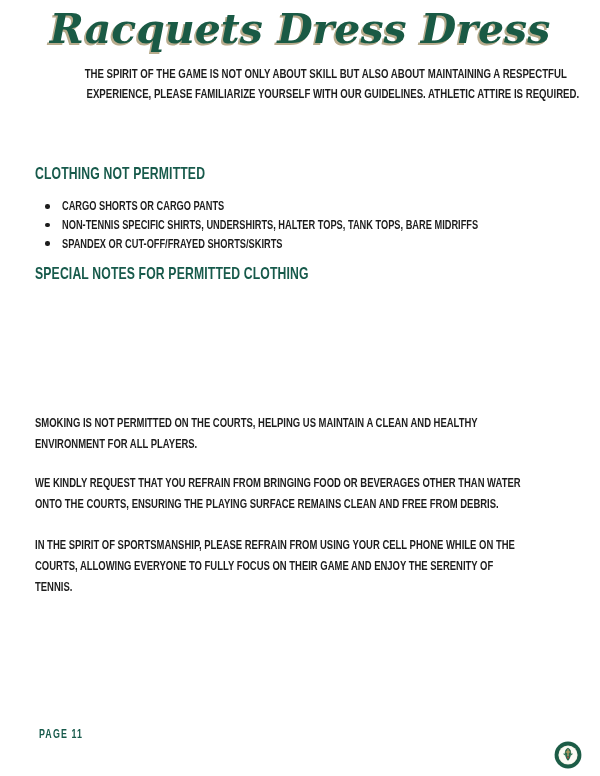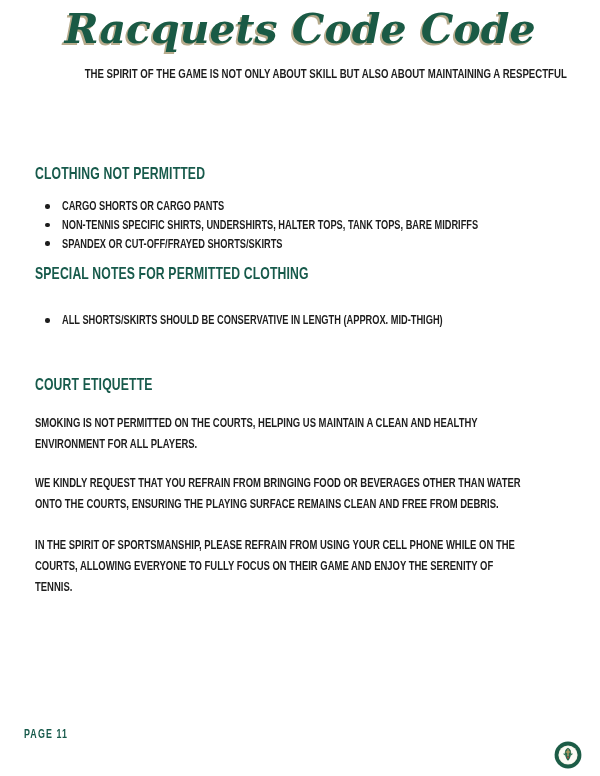--- a/index.html
+++ b/index.html
@@ -60,35 +60,36 @@
     background:var(--bodyText);margin-right:12px;flex:0 0 auto;
   }
   
   .para{position:absolute;left:35px;}
   .p1pos{top:412px;}
   .p2pos{top:472px;}
   .p3pos{top:534px;}
   .para .line{line-height:21px;font-size:12.8px;font-weight:bold;color:var(--bodyText);}
   
   .footer{
-    position:absolute;top:727px;left:24px;
+    position:absolute;top:727px;left:39px;
     font-size:12px;font-weight:bold;letter-spacing:1.5px;
     color:var(--headingGreen);
   }
   .logo{position:absolute;top:741px;left:554px;width:28px;height:28px;}
 </style>
 </head>
 <body>
 
 <div class="page">
 
-  <h1 class="title">Racquets Code Code</h1>
+  <h1 class="title">Racquets Dress Dress</h1>
 
   <div class="intro">
     <div class="line"><span class="cx cx-c">THE SPIRIT OF THE GAME IS NOT ONLY ABOUT SKILL BUT ALSO ABOUT MAINTAINING A RESPECTFUL</span></div>
+    <div class="line"><span class="cx cx-c">EXPERIENCE, PLEASE FAMILIARIZE YOURSELF WITH OUR GUIDELINES. ATHLETIC ATTIRE IS REQUIRED.</span></div>
   </div>
 
   <h2 class="sec-h h1pos"><span class="cx cx-l">CLOTHING NOT PERMITTED</span></h2>
 
   <ul class="blist l1pos">
     <li>
         <span class="dot"></span>
         <span class="cx cx-l">CARGO SHORTS OR CARGO PANTS</span>
       </li>
     <li>
@@ -97,27 +98,22 @@
       </li>
     <li>
         <span class="dot"></span>
         <span class="cx cx-l">SPANDEX OR CUT-OFF/FRAYED SHORTS/SKIRTS</span>
       </li>
   </ul>
 
   <h2 class="sec-h h2pos"><span class="cx cx-l">SPECIAL NOTES FOR PERMITTED CLOTHING</span></h2>
 
   <ul class="blist l2pos">
-    <li>
-        <span class="dot"></span>
-        <span class="cx cx-l">ALL SHORTS/SKIRTS SHOULD BE CONSERVATIVE IN LENGTH (APPROX. MID-THIGH)</span>
-      </li>
   </ul>
 
-  <h2 class="sec-h h3pos"><span class="cx cx-l">COURT ETIQUETTE</span></h2>
 
   <div class="para p1pos">
     <div class="line"><span class="cx cx-l">SMOKING IS NOT PERMITTED ON THE COURTS, HELPING US MAINTAIN A CLEAN AND HEALTHY</span></div>
     <div class="line"><span class="cx cx-l">ENVIRONMENT FOR ALL PLAYERS.</span></div>
   </div>
 
   <div class="para p2pos">
     <div class="line"><span class="cx cx-l">WE KINDLY REQUEST THAT YOU REFRAIN FROM BRINGING FOOD OR BEVERAGES OTHER THAN WATER</span></div>
     <div class="line"><span class="cx cx-l">ONTO THE COURTS, ENSURING THE PLAYING SURFACE REMAINS CLEAN AND FREE FROM DEBRIS.</span></div>
   </div>

